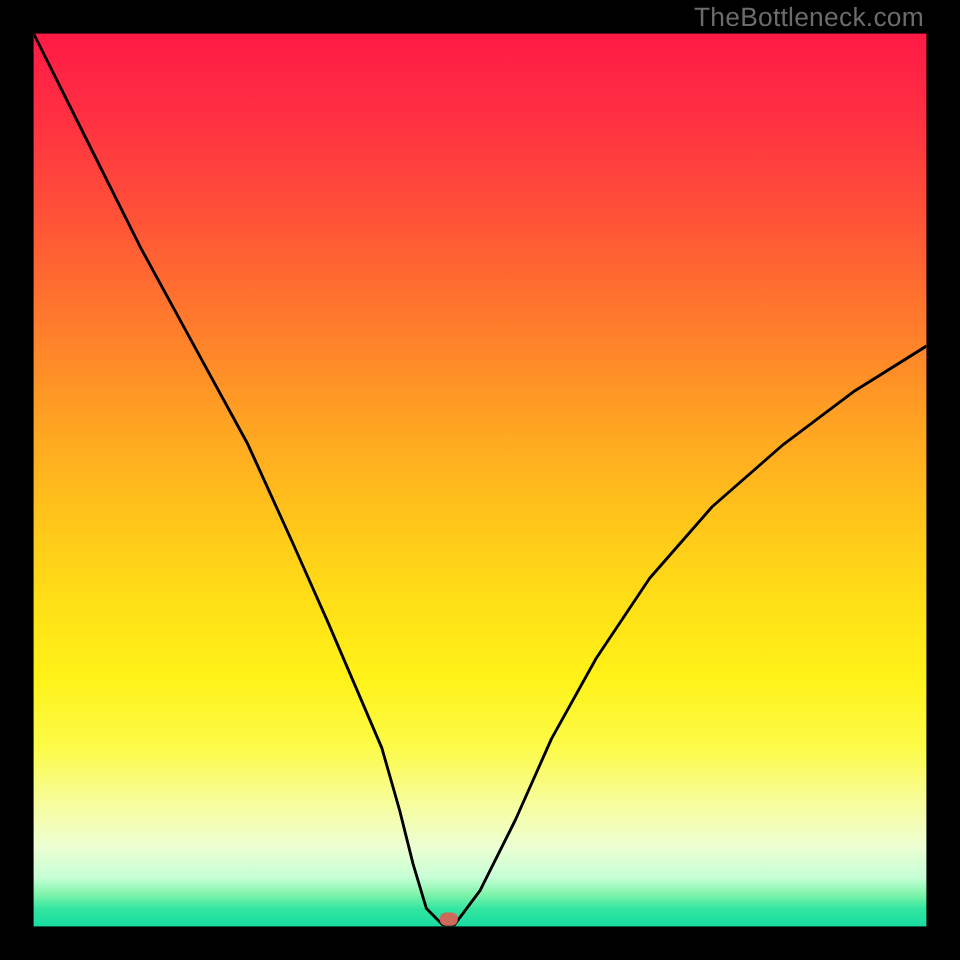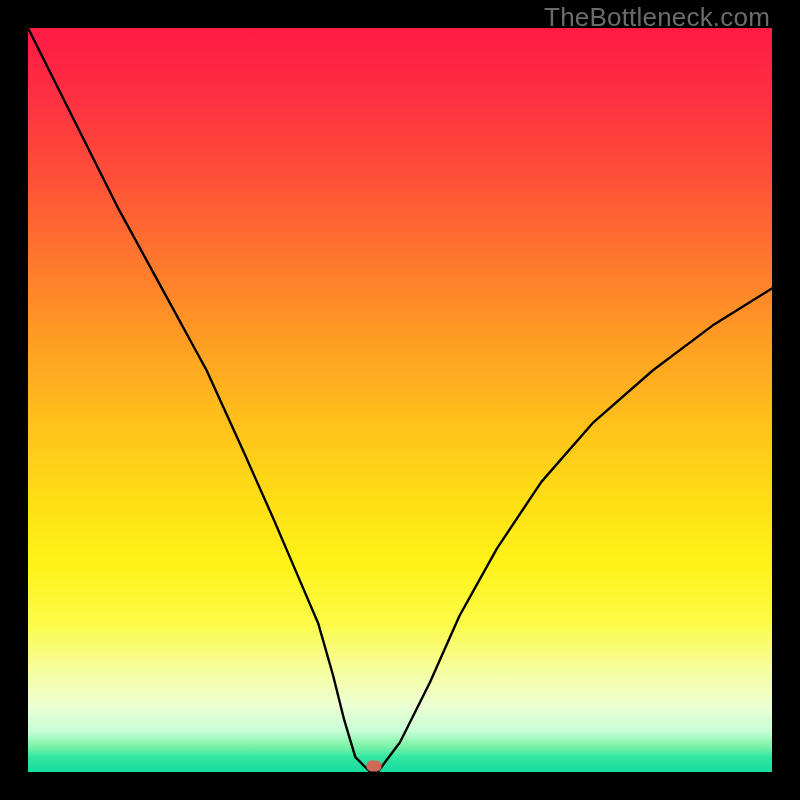--- a/index.html
+++ b/index.html
@@ -49,21 +49,21 @@
     position: absolute;
     inset: 0;
     width: 100%;
     height: 100%;
   }
   .watermark {
     position: absolute;
     top: 2px;
     right: 30px;
     color: #6b6b6b;
-    font-size: 26px;
+    font-size: 22px;
     letter-spacing: 0.2px;
   }
   .marker {
     position: absolute;
     width: 15px;
     height: 11px;
     border-radius: 5px;
     background: #cd6a59;
     transform: translate(-50%, -50%);
   }

